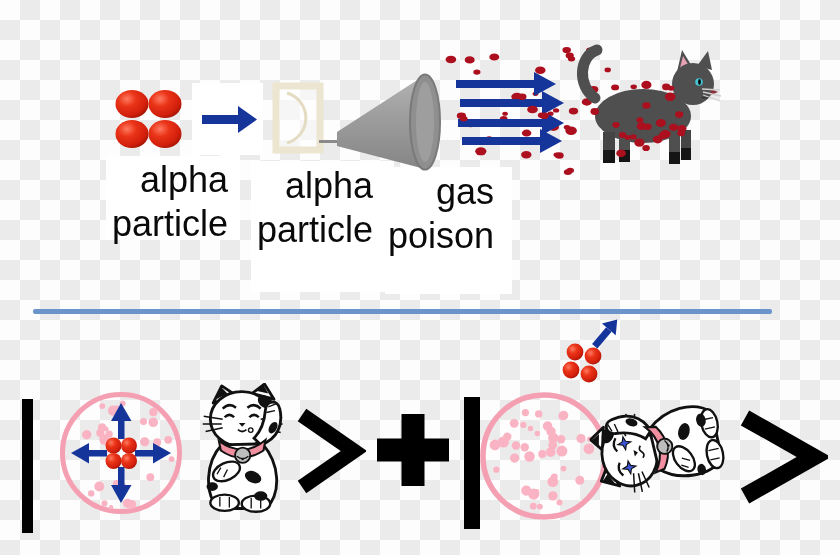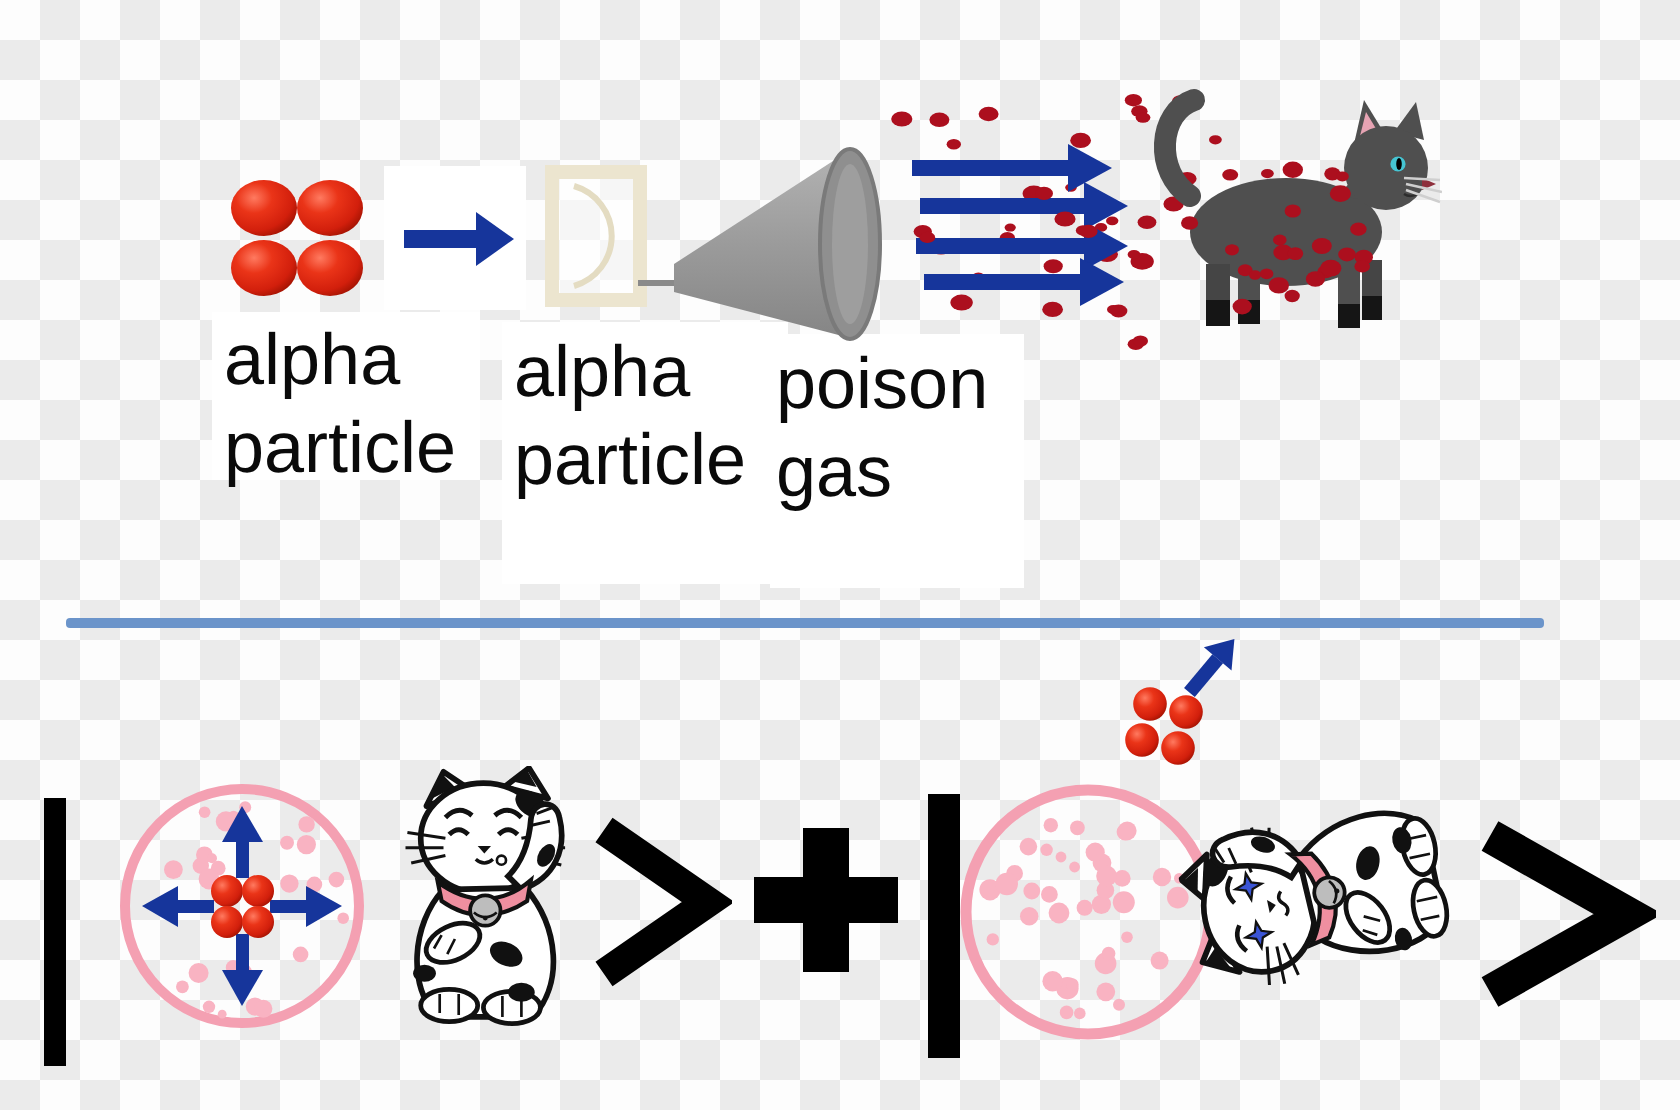--- a/index.html
+++ b/index.html
@@ -1,19 +1,20 @@
 <!DOCTYPE html>
 <html style="--checker-light: #fdfdfd; --checker-dark: #ebebeb; --alpha-red: #e02414; --gas-dot-red: #ac0f1e; --arrow-blue: #16359b; --divider-blue: #6b94ca; --circle-pink: #f4a0b2; --dot-pink: #f9b3c2; --cat-gray: #4f4f4f; --cat-gray-dark: #151515; --detector-cream: #ece5cf; --funnel-gray: #9b9b9b; --symbol-black: #000000; --collar-pink: #ef8fa0; --bell-gray: #bdbdbd; --eye-teal: #45c4d2; --star-eye-blue: #3b55d6;"><head>
 <meta charset="utf-8">
 <style>
   html,body{margin:0;padding:0;}
   #stage{
     position:relative;width:840px;height:555px;overflow:hidden;
     background:conic-gradient(var(--checker-dark) 0 25%, var(--checker-light) 0 50%, var(--checker-dark) 0 75%, var(--checker-light) 0) 0 0 / 40px 40px;
     font-family:"Liberation Sans", sans-serif;
+    text-align:right;
   }
   .abs{position:absolute;}
   .white-patch{position:absolute;background:#ffffff;}
   .label{position:absolute;font-size:36px;line-height:44px;color:#0a0a0a;white-space:nowrap;}
   .bar{position:absolute;background:var(--symbol-black);}
   #divider{position:absolute;left:33px;top:309px;width:739px;height:5px;border-radius:2px;background:var(--divider-blue);}
   svg{display:block;}
   .connector{position:absolute;left:319px;top:140px;width:22px;height:3px;background:#8a8a8a;}
   #dead-cat-wrap{position:absolute;left:612px;top:377px;width:95px;height:135px;transform:rotate(-102deg);transform-origin:50% 50%;}
 </style>
@@ -176,22 +177,22 @@
 
   <div class="label" style="left:112px;top:158px;">
     <div>alpha</div>
     <div>particle</div>
   </div>
   <div class="label" style="left:257px;top:164px;">
     <div>alpha</div>
     <div>particle</div>
   </div>
   <div class="label" style="left:388px;top:170px;">
+    <div>gas</div>
     <div>poison</div>
-    <div>gas</div>
   </div>
 
   <div id="divider"></div>
 
   <div class="bar" style="left:22px;top:399px;width:11px;height:134px;"></div>
 
   <svg id="circle1-svg" class="abs" style="left:57px;top:389px;" width="128" height="128" viewBox="0 0 128 128">
     <defs>
       <radialGradient id="gr2" cx="35%" cy="32%" r="78%">
         <stop offset="0" stop-color="#ff7a60"></stop>

